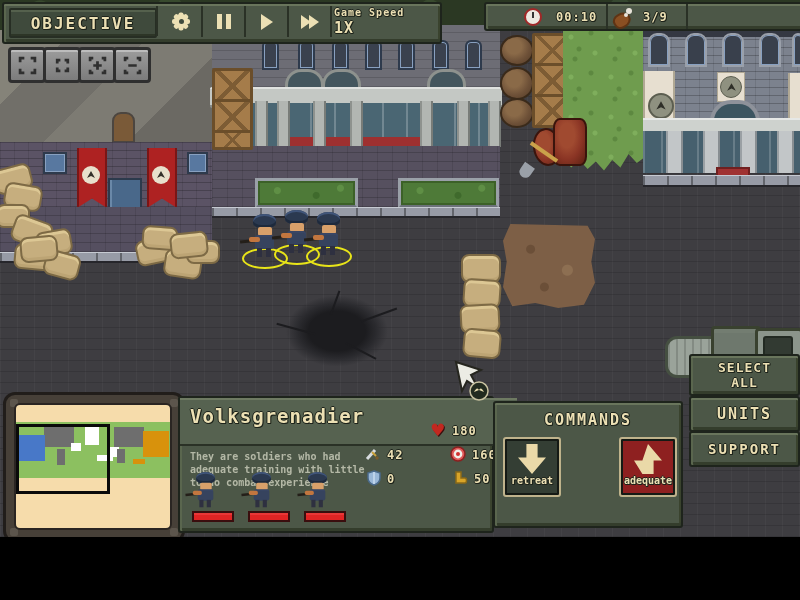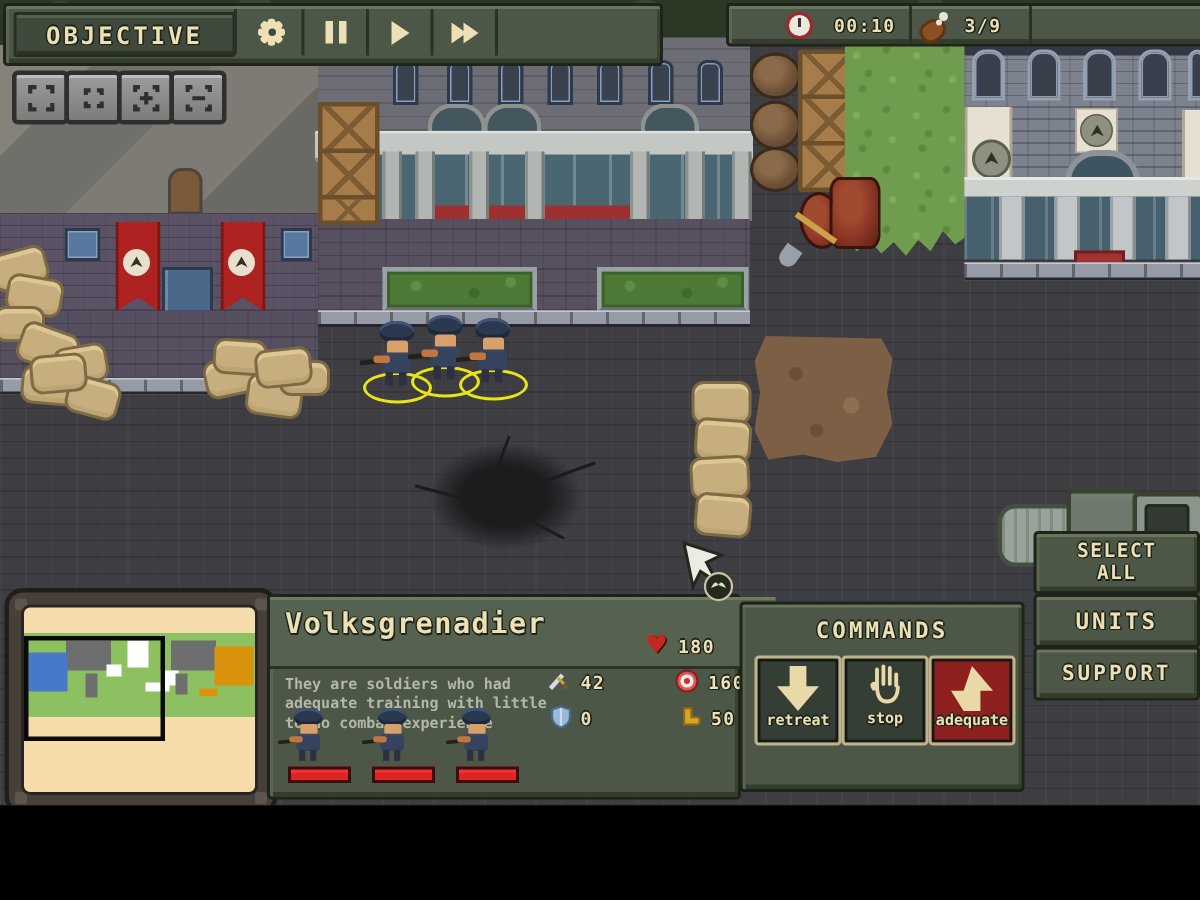--- a/index.html
+++ b/index.html
@@ -307,20 +307,24 @@
     <div class="abs" style="left:199px;top:2px;width:41px;height:31px;border-right:2px solid #2a3126;display:flex;align-items:center;justify-content:center;cursor:pointer;">
       <span class="pausebars" style="margin-right:9px;"></span>
     </div>
     <div class="abs" style="left:242px;top:2px;width:41px;height:31px;border-right:2px solid #2a3126;display:flex;align-items:center;justify-content:center;cursor:pointer;">
       <span class="tri"></span>
     </div>
     <div class="abs" style="left:285px;top:2px;width:41px;height:31px;border-right:2px solid #2a3126;display:flex;align-items:center;justify-content:center;cursor:pointer;">
       <span class="tri small"></span>
           <span class="tri small" style="margin-left:-2px;"></span>
     </div>
+    <div class="abs" style="left:330px;top:3px;width:102px;height:30px;">
+      <div class="px" style="font-size:10px;letter-spacing:1px;">Game Speed</div>
+      <div class="px" style="font-size:15px;margin-top:1px;">1X</div>
+    </div>
   </div>
 
   <div>
     <div class="campbtn" style="left:8px;top:47px;">
       <svg width="19" height="19" viewBox="0 0 18 18" fill="none" stroke="#2f2f2f" stroke-width="2.6">
         <path d="M2 6 V2 H6 M12 2 H16 V6 M16 12 V16 H12 M6 16 H2 V12"></path>
           </svg>
     </div>
     <div class="campbtn" style="left:43px;top:47px;">
       <svg width="19" height="19" viewBox="0 0 18 18" fill="none" stroke="#2f2f2f" stroke-width="2.6">
@@ -440,27 +444,20 @@
       <div class="hpbar" style="left:4px;top:39px;width:38px;"></div>
     </div>
   </div>
 
   <div class="abs plate" style="left:493px;top:401px;width:186px;height:123px;">
     <div class="px" style="position:absolute;left:0;top:8px;width:100%;text-align:center;font-size:15px;letter-spacing:2px;">COMMANDS</div>
     <div class="cmdbtn" style="left:8px;top:34px;">
       <div class="arrow-down" style="margin-top:5px;"></div>
       <span class="px cmdlabel">retreat</span>
     </div>
-    <div class="cmdbtn" style="left:66px;top:34px;">
-      <svg width="30" height="32" viewBox="0 0 28 30" fill="none" stroke="#ead9a8" stroke-width="2.4" stroke-linecap="round" style="margin-top:2px;">
-        <path d="M9 15 V5 M13 14 V3 M17 14 V4 M21 15 V8"></path>
-        <path d="M9 15 C9 22 11 25 15 25 C19 25 22 22 22 16 M9 15 C7 13 5 14 7 17"></path>
-          </svg>
-      <span class="px cmdlabel">stop</span>
-    </div>
     <div class="cmdbtn red" style="left:124px;top:34px;">
       <div class="arrow-up" style="margin-top:5px;"></div>
       <span class="px cmdlabel">adequate</span>
     </div>
   </div>
 
   <div class="abs plate" style="left:689px;top:354px;width:107px;height:38px;display:flex;align-items:center;justify-content:center;cursor:pointer;">
     <span class="px" style="font-size:13px;width:70px;text-align:center;line-height:15px;">SELECT ALL</span>
   </div>
   <div class="abs plate" style="left:689px;top:396px;width:107px;height:32px;display:flex;align-items:center;justify-content:center;cursor:pointer;">

